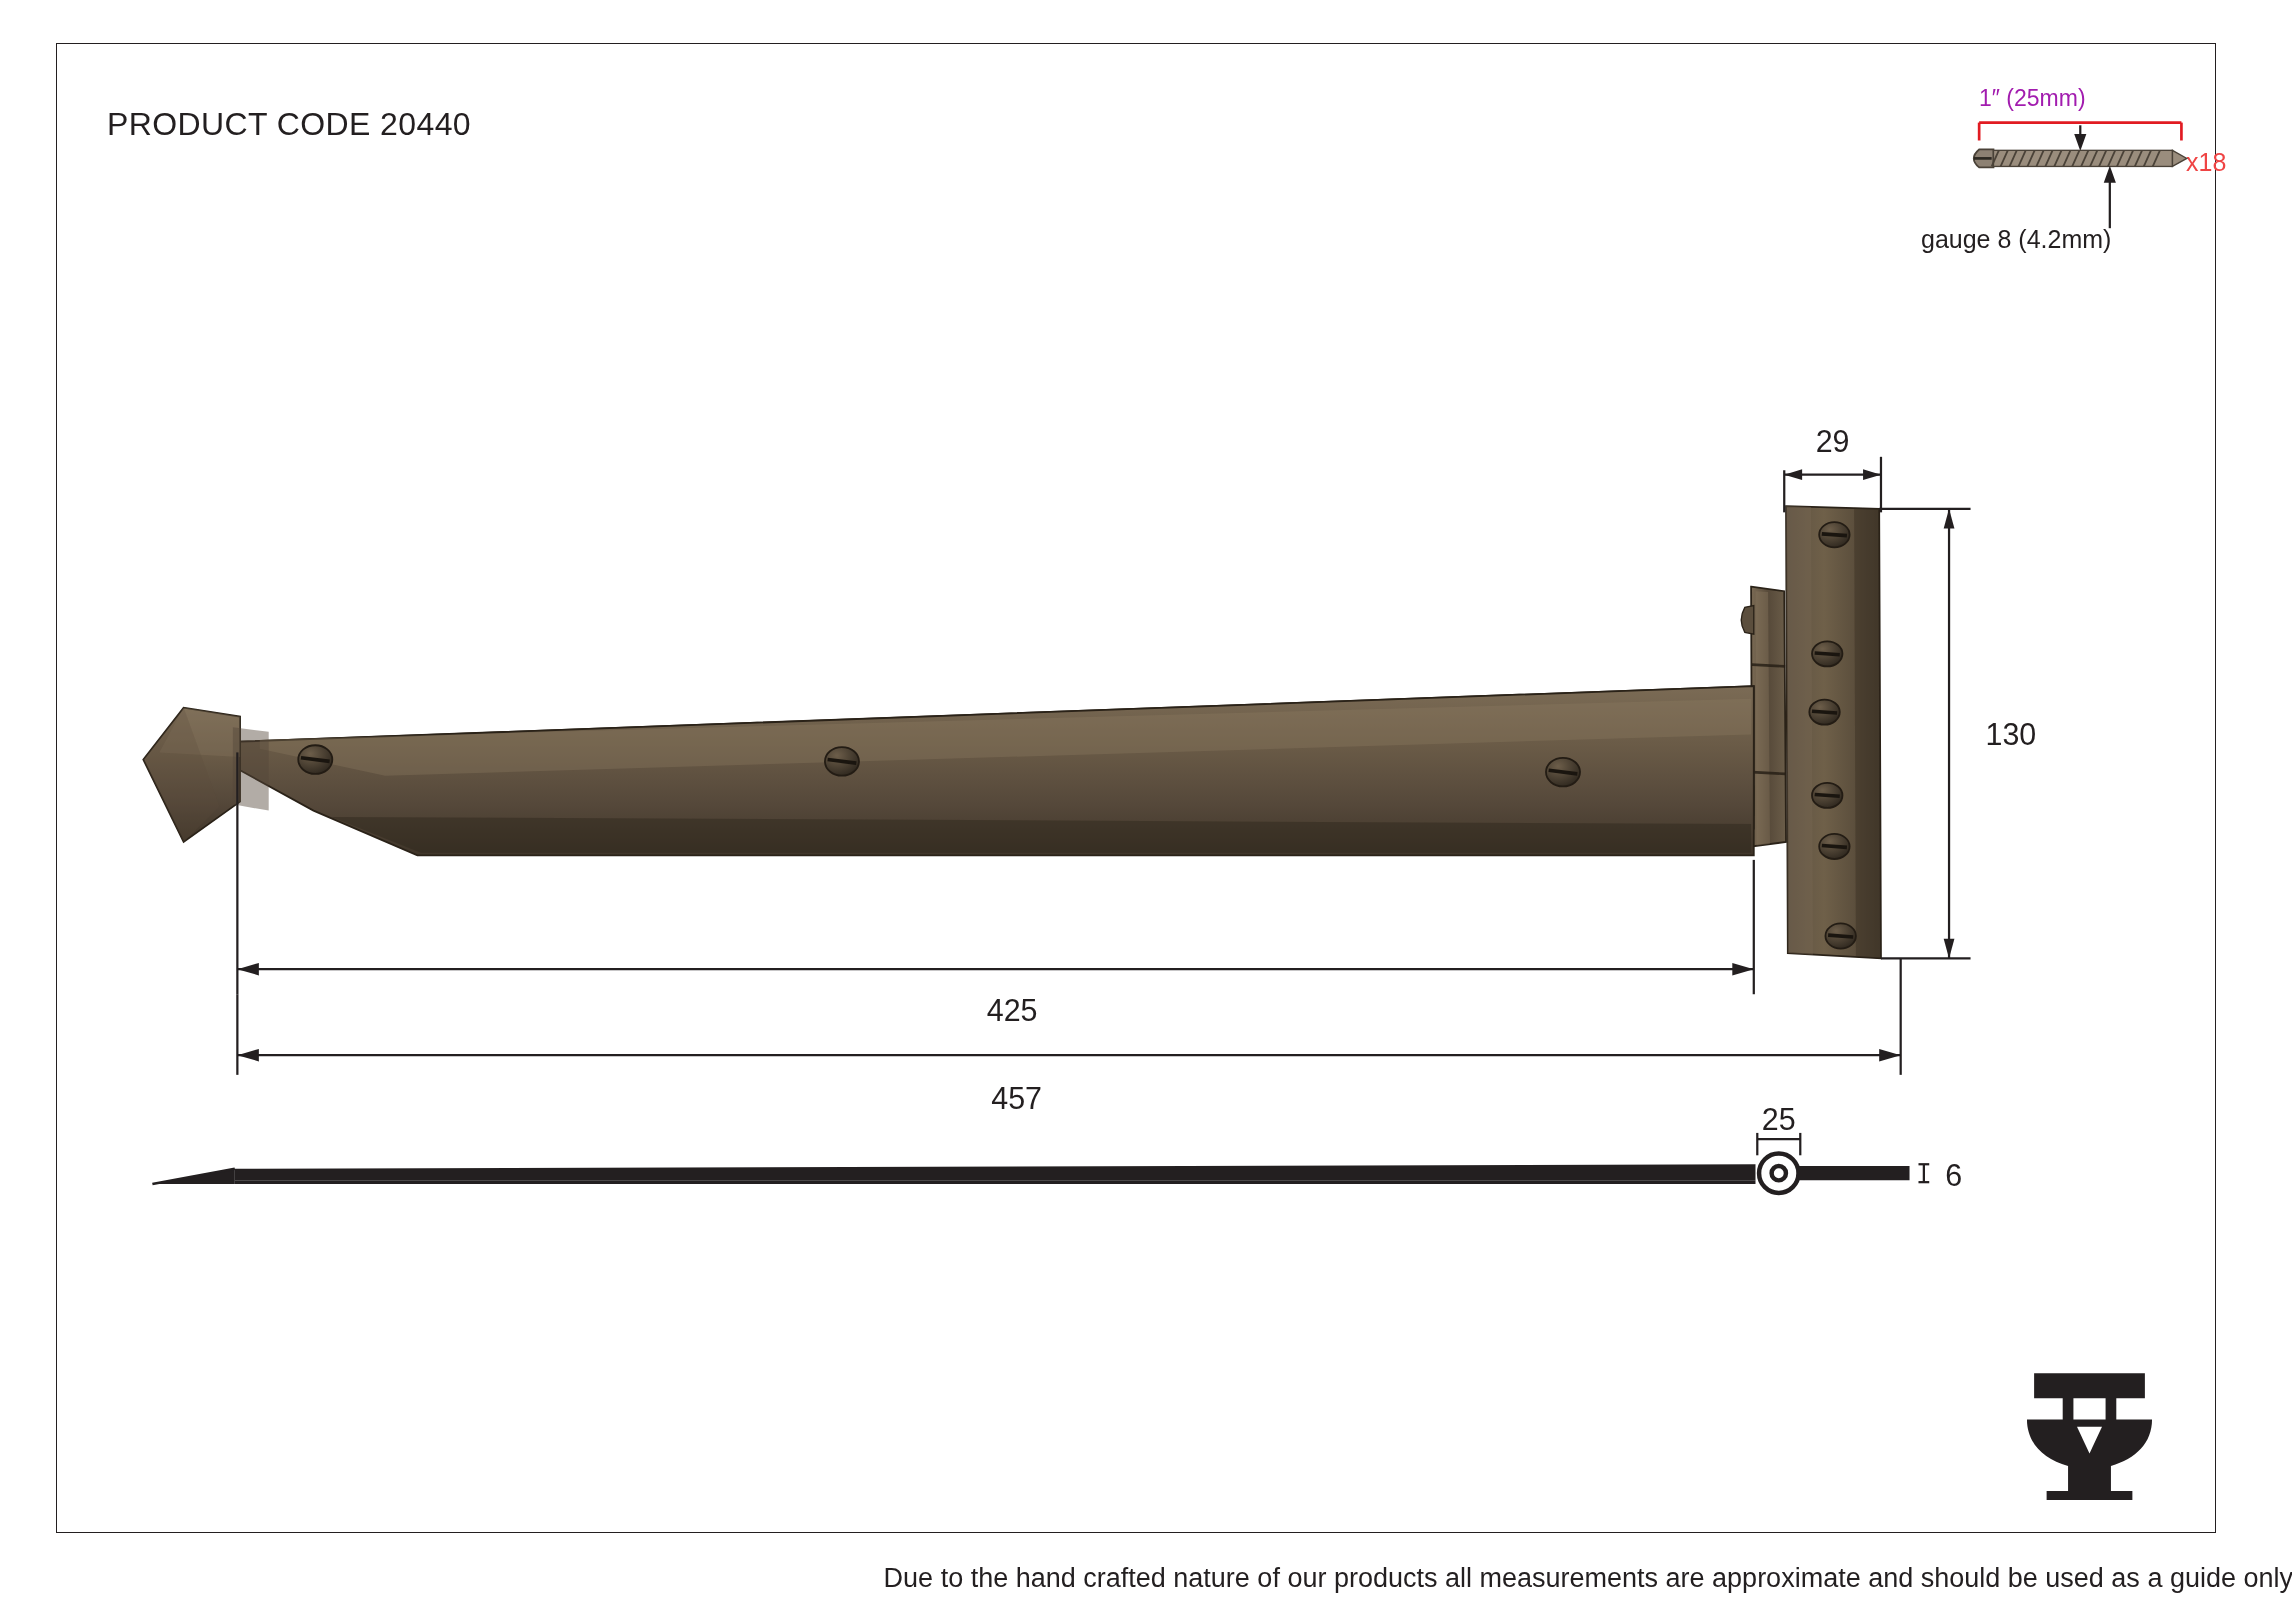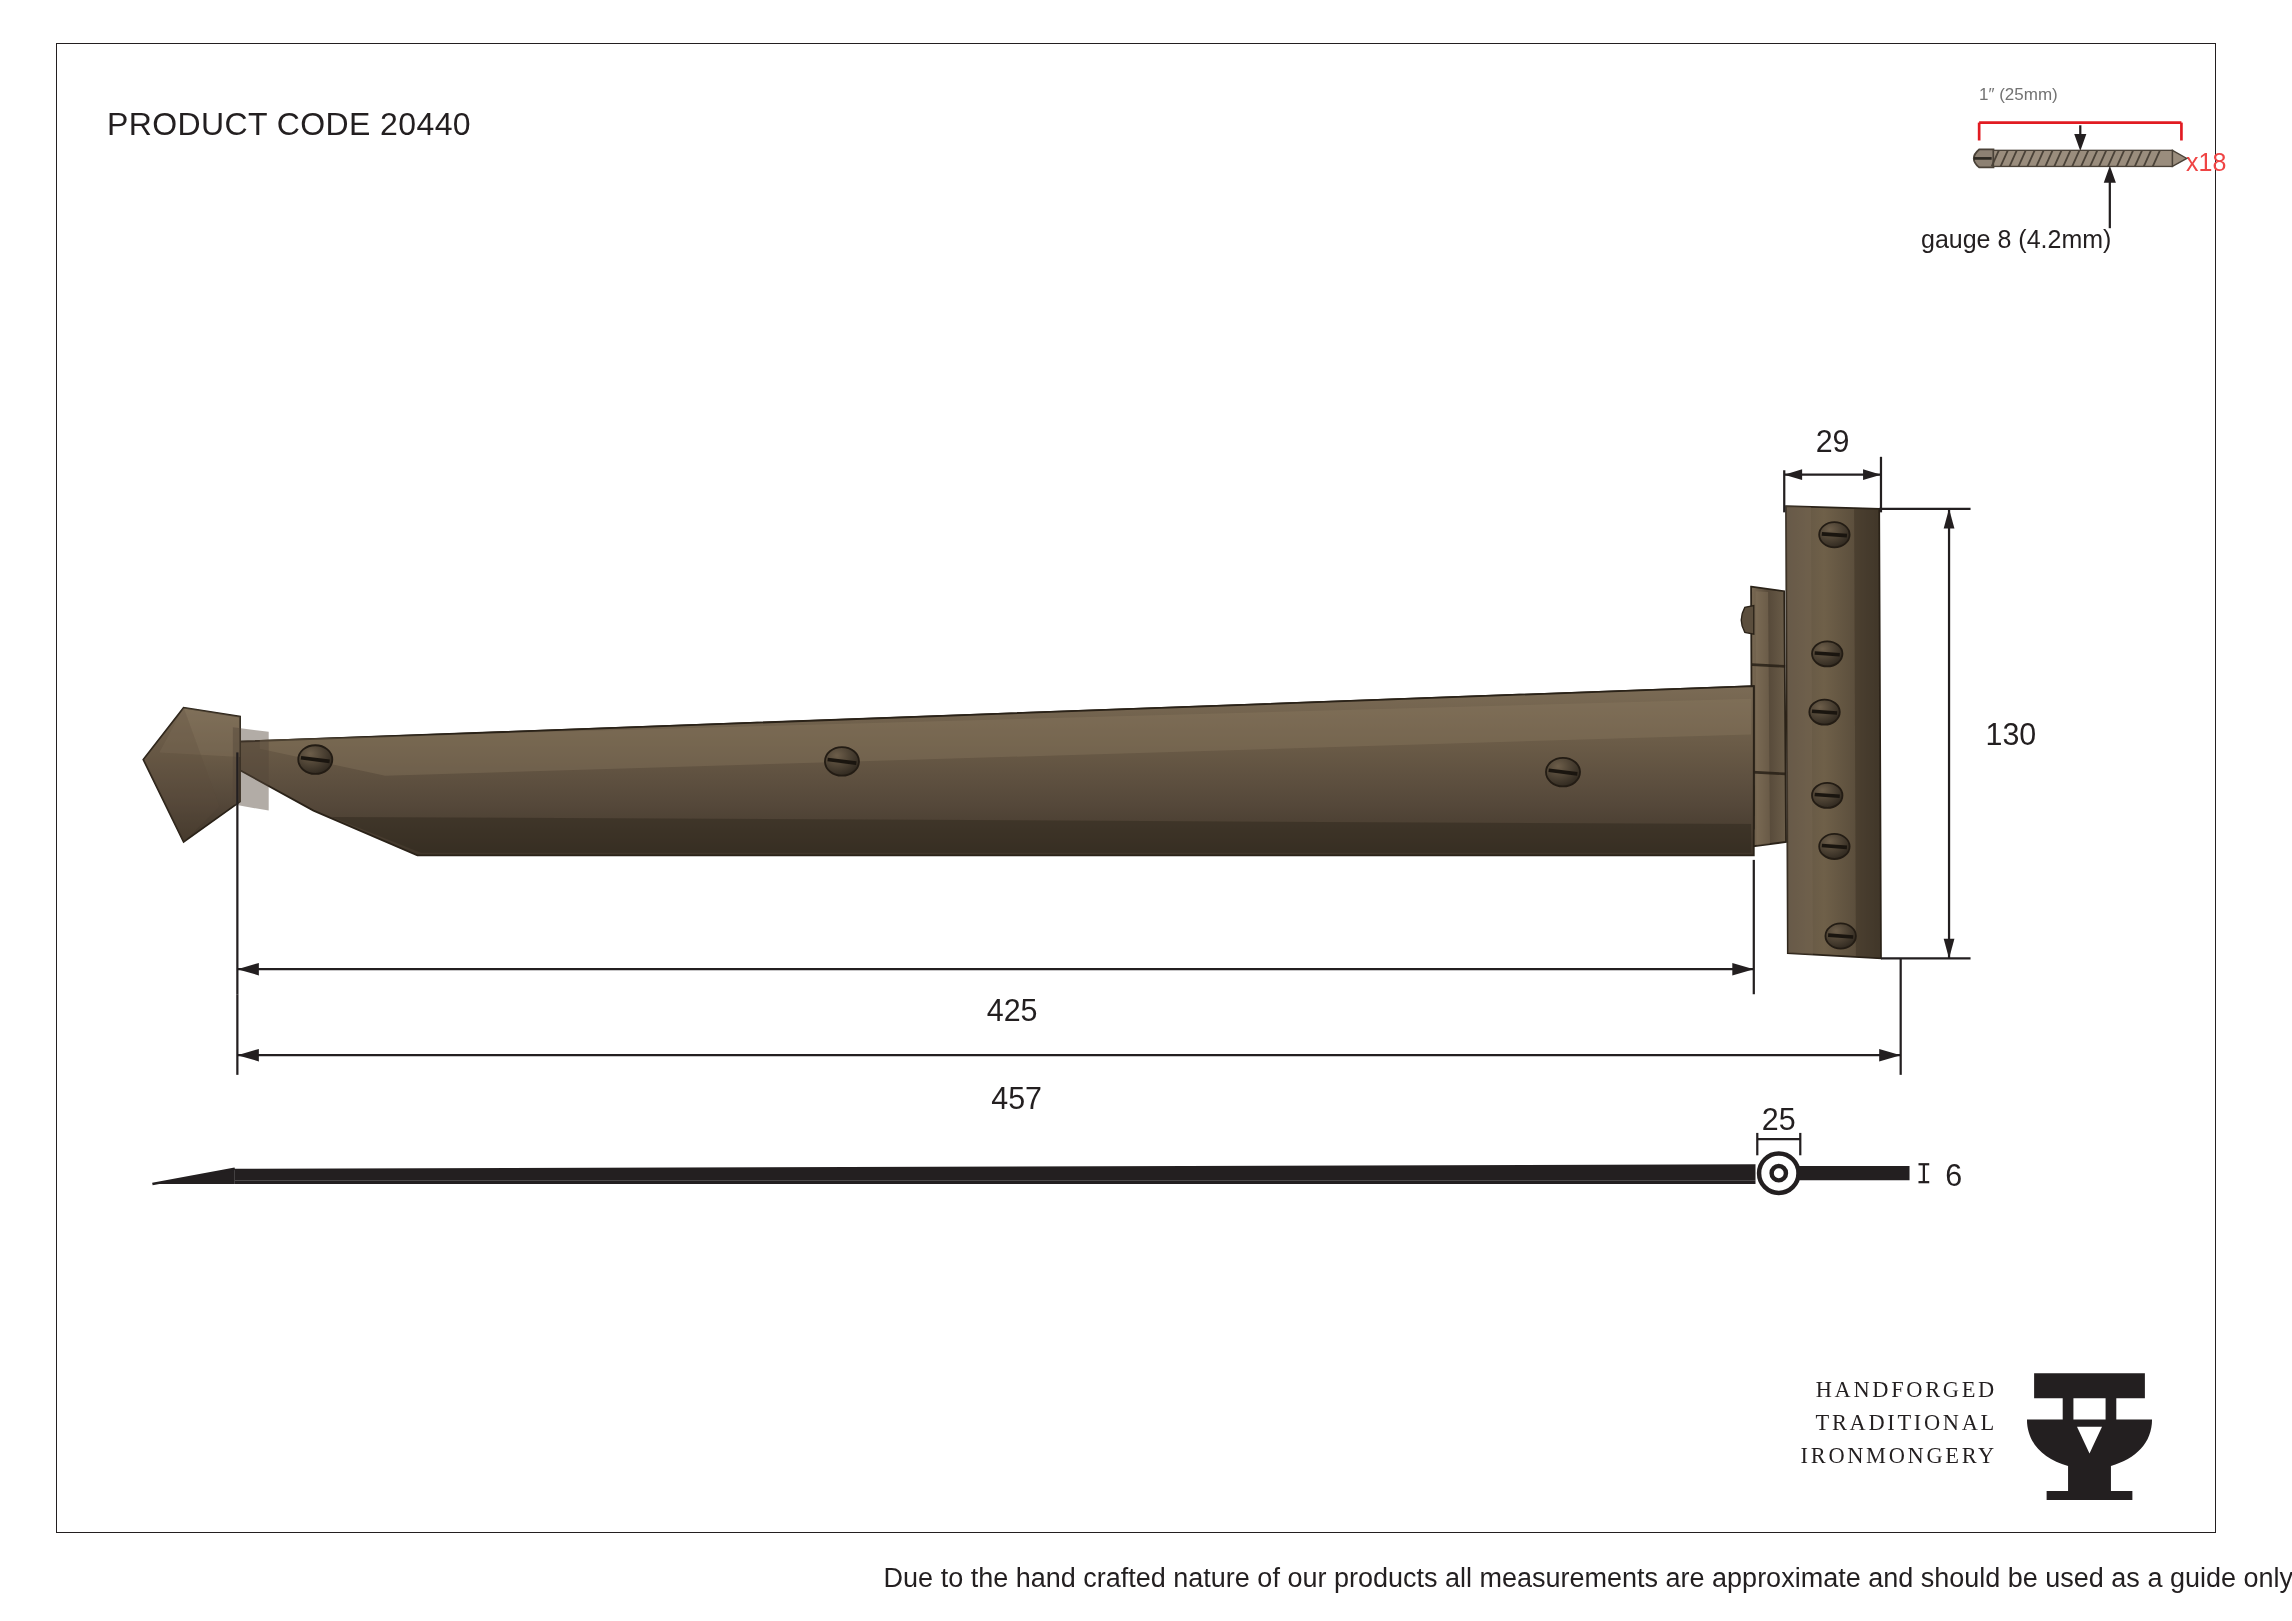--- a/index.html
+++ b/index.html
@@ -53,22 +53,22 @@
     position: absolute;
     left: 1952px;
     top: 85px;
     width: 287px;
     height: 125px;
   }
   .screw-len-label {
     position: absolute;
     left: 27px;
     top: 0px;
-    font-size: 17px;
-    color: #737373;
+    font-size: 23px;
+    color: #a21caf;
     white-space: nowrap;
   }
   .screw-count {
     position: absolute;
     left: 234px;
     top: 63px;
     font-size: 25px;
     color: #ef4444;
     white-space: nowrap;
   }
@@ -329,25 +329,20 @@
 
     <g stroke="#231f20" stroke-width="2.5" fill="none">
       <line x1="2148" y1="1300" x2="2148" y2="1320"></line>
       <line x1="2142" y1="1300" x2="2154" y2="1300"></line>
       <line x1="2142" y1="1320" x2="2154" y2="1320"></line>
     </g>
     <text class="dimtext" x="2172" y="1324" font-size="34" text-anchor="start">6</text>
   </svg>
 
   <div class="logo-block">
-    <div class="logo-words">
-      <div>HANDFORGED</div>
-      <div>TRADITIONAL</div>
-      <div>IRONMONGERY</div>
-    </div>
     <svg class="logo-mark" width="143" height="134" viewBox="0 0 160 150">
       <path d="M18,8 L142,8 L142,36 L110,36 L110,60 L150,60 C150,86 132,104 104,112 L104,140 L128,140 L128,150 L32,150 L32,140 L56,140 L56,112 C28,104 10,86 10,60 L50,60 L50,36 L18,36 Z" fill="#231f20"></path>
       <path d="M62,36 L98,36 L98,60 L62,60 Z" fill="#ffffff"></path>
       <path d="M66,68 L94,68 L80,98 Z" fill="#ffffff"></path>
     </svg>
   </div>
 
   <div class="disclaimer">Due to the hand crafted nature of our products all measurements are approximate and should be used as a guide only</div>
 
 </div>

